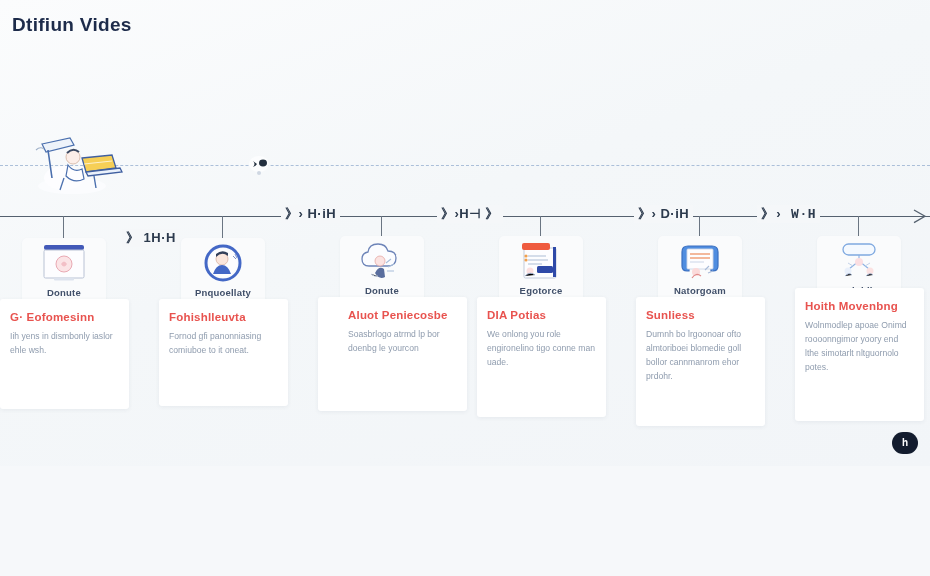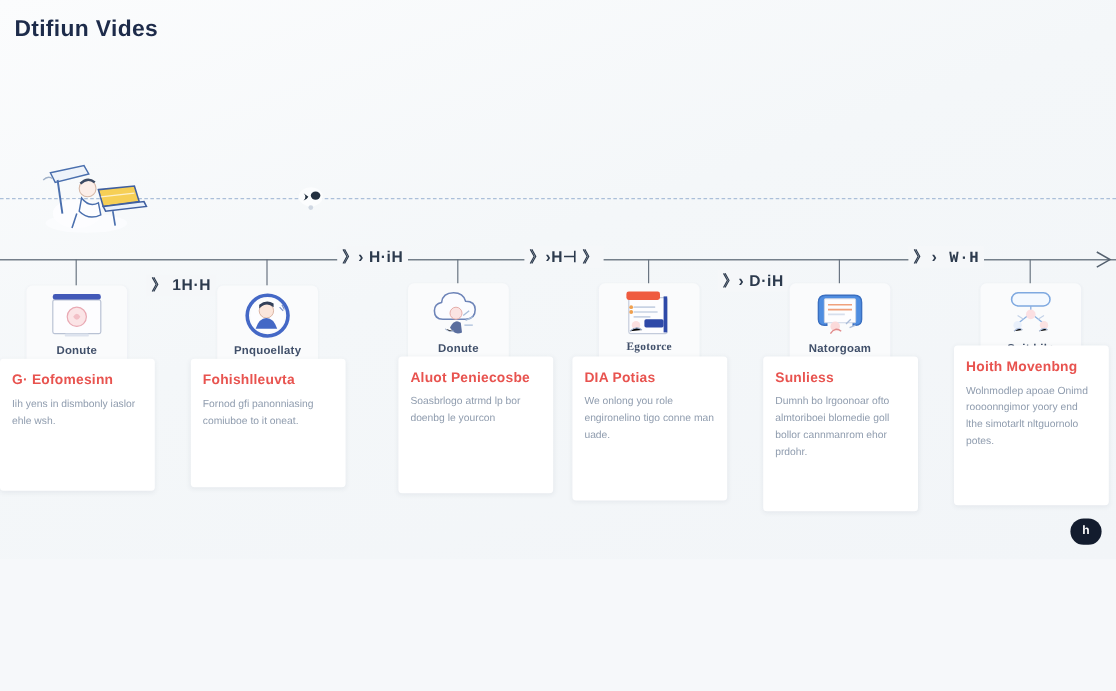--- a/index.html
+++ b/index.html
@@ -202,21 +202,21 @@
   <div class="axis-stem" style="left:63px;"></div>
   <div class="axis-stem" style="left:222px;"></div>
   <div class="axis-stem" style="left:381px;"></div>
   <div class="axis-stem" style="left:540px;"></div>
   <div class="axis-stem" style="left:699px;"></div>
   <div class="axis-stem" style="left:858px;"></div>
 
   <div class="axis-marker" style="left:122px;margin-top:24px;">》 1H·H</div>
   <div class="axis-marker" style="left:281px;">》› H·iH</div>
   <div class="axis-marker" style="left:437px;">》›H⊣ 》</div>
-  <div class="axis-marker" style="left:598px;margin-top:20px;">》› D·iH</div>
+  <div class="axis-marker" style="left:634px;">》› D·iH</div>
   <div class="axis-marker" style="left:757px;font-family:Liberation Mono, monospace;">》› W·H</div>
 
   <div class="card-icon-tile" style="left:22px; top:238px;">
     <svg class="icon-art" width="52" height="44" viewBox="0 0 52 44">
       <rect x="6" y="3" width="40" height="5" rx="2" fill="#4259b8"></rect>
       <rect x="6" y="8" width="40" height="28" rx="1.5" fill="#fdfdff" stroke="#b9c2d4" stroke-width="1"></rect>
       <circle cx="26" cy="22" r="8" fill="#fbe4e6" stroke="#e9a9b3" stroke-width="1"></circle>
       <path d="M23 22 q3 -5 6 0 q-3 5 -6 0" fill="#f2bfc6"></path>
       <rect x="16" y="36" width="20" height="2.5" rx="1" fill="#dde3ee"></rect>
     </svg>
@@ -250,28 +250,28 @@
   <div class="card-icon-tile" style="left:340px; top:236px;">
     <svg class="icon-art" width="54" height="44" viewBox="0 0 54 44">
       <path d="M14 26 q-7 0 -7 -7 q0 -6 6 -7 q1 -8 10 -8 q8 0 10 7 q8 0 8 7 q0 8 -8 8 z" fill="#fbfcff" stroke="#6d84b8" stroke-width="1.3"></path>
       <circle cx="25" cy="21" r="5" fill="#fbe3e2" stroke="#e4a9a6" stroke-width="0.8"></circle>
       <path d="M20 33 q4 -8 9 -4 l1 8 q-6 3 -10 -4 z" fill="#5a6e9e"></path>
       <path d="M31 23 l5 -4 M33 27 l6 -3 M32 31 l7 0" stroke="#a8bdd9" stroke-width="1.1"></path>
       <path d="M16 34 q3 3 7 2" stroke="#b6c4dc" stroke-width="1"></path>
     </svg>
     <div class="icon-label">Donute</div>
   </div>
-  <div class="card" style="left:332px; top:297px; height:114px;">
+  <div class="card" style="left:318px; top:297px; height:114px;padding-left:20px;">
     <div class="card-text">
       <div class="card-title">Aluot Peniecosbe</div>
       <div class="card-body">Soasbrlogo atrmd lp bor doenbg le yourcon</div>
     </div>
   </div>
 
-  <div class="card-icon-tile" style="left:499px; top:236px;font-family:Liberation Serif, serif;">
+  <div class="card-icon-tile" style="left:499px; top:236px;">
     <svg class="icon-art" width="52" height="44" viewBox="0 0 52 44">
       <rect x="9" y="8" width="32" height="30" rx="1.5" fill="#fdfdff" stroke="#c3cbdb" stroke-width="1"></rect>
       <rect x="7" y="3" width="28" height="7" rx="2" fill="#ef5b3f"></rect>
       <rect x="38" y="7" width="3" height="30" fill="#2e49a8"></rect>
       <path d="M13 16 h18 M13 20 h20 M13 24 h14" stroke="#c8d2e4" stroke-width="1.4"></path>
       <circle cx="11" cy="16" r="1.6" fill="#f0a04e"></circle>
       <circle cx="11" cy="20" r="1.6" fill="#f0a04e"></circle>
       <rect x="22" y="26" width="16" height="7" rx="1.5" fill="#2e49a8"></rect>
       <circle cx="15" cy="31" r="3.5" fill="#fbdfe0"></circle>
       <path d="M10 36 q5 -5 10 -1" stroke="#9fb0cd" stroke-width="1"></path>

